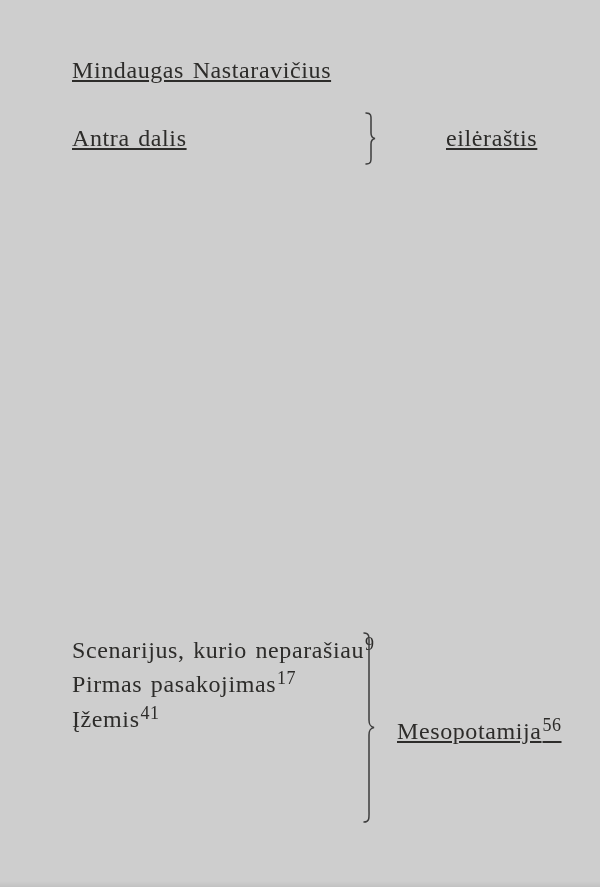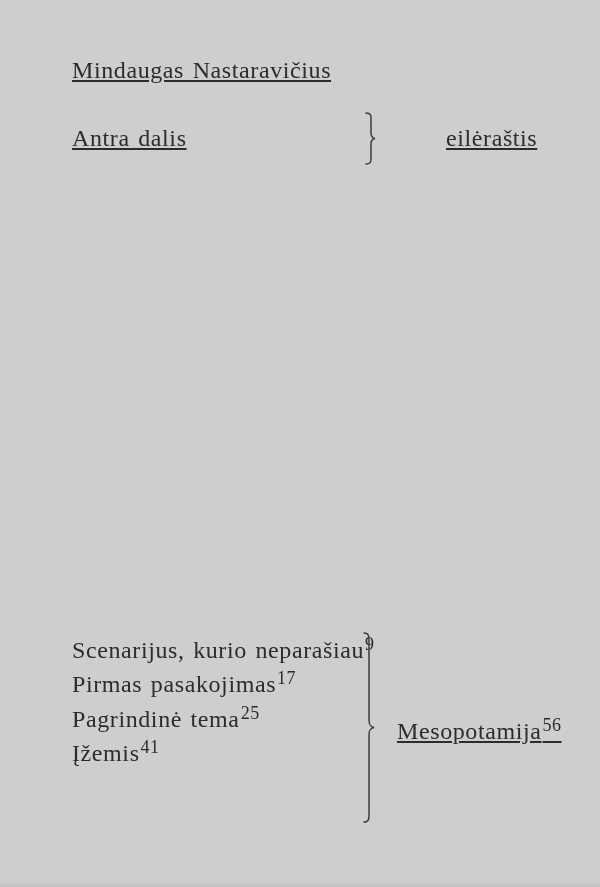--- a/index.html
+++ b/index.html
@@ -72,23 +72,20 @@
 <div class="txt genre-label">eilėraštis</div>
 
 <div class="toc">
   <div class="toc-row">
     <span>Scenarijus, kurio neparašiau</span><span class="pg">9</span>
   </div>
   <div class="toc-row">
     <span>Pirmas pasakojimas</span><span class="pg">17</span>
   </div>
   <div class="toc-row">
-    <span>Pagrindinė tema</span><span class="pg">25</span>
-  </div>
-  <div class="toc-row">
     <span>Įžemis</span><span class="pg">41</span>
   </div>
 </div>
 
 <div class="brace brace-bottom">
   <svg viewBox="0 0 14 191" preserveAspectRatio="none" aria-hidden="true">
     <path d="M2,1 C8,1 7,6 7,13 L7,88 C7,92.5 8,94.5 12,95.5 C8,96.5 7,98.5 7,103 L7,178 C7,185 8,190 2,190" fill="none" stroke="#3d3d3d" stroke-width="1.5" stroke-linecap="round" vector-effect="non-scaling-stroke"></path>
   </svg>
 </div>
 

